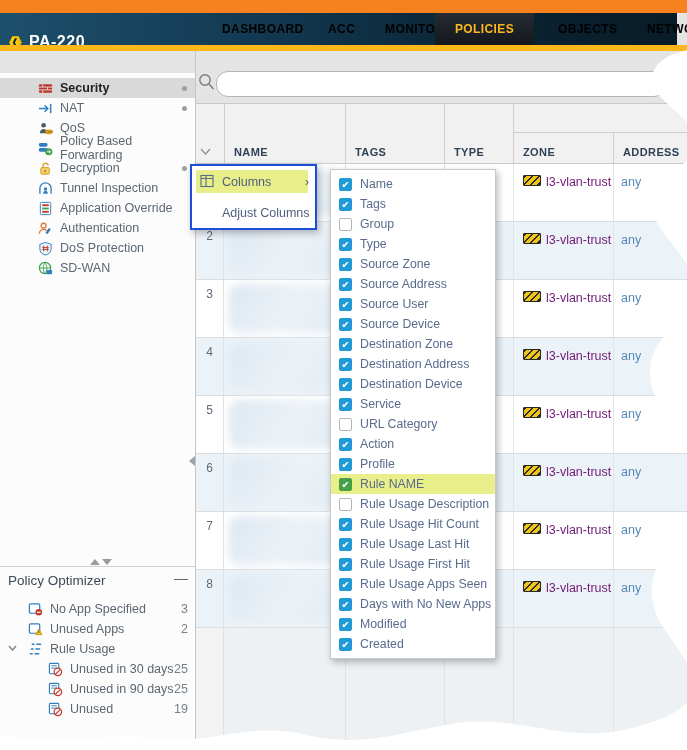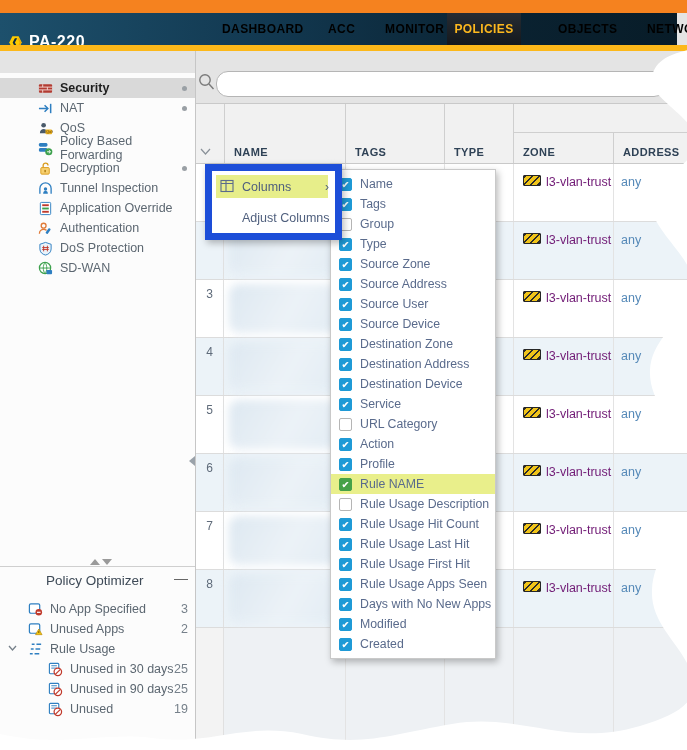--- a/index.html
+++ b/index.html
@@ -30,21 +30,21 @@
     margin-left:auto;margin-right:8px;}
   .status-dot.show{display:inline-block;}
 
   
   .po-divider{position:absolute;left:0;top:566px;width:195px;height:1px;background:#cfcfcf;}
   .po-grip{position:absolute;left:90px;top:559px;display:flex;gap:2px;}
   .tri-up{width:0;height:0;border-left:5px solid transparent;border-right:5px solid transparent;
     border-bottom:6px solid #9a9a9a;}
   .tri-down{width:0;height:0;border-left:5px solid transparent;border-right:5px solid transparent;
     border-top:6px solid #9a9a9a;}
-  .po-title{position:absolute;left:8px;top:573px;font-size:13.5px;color:#3e4a57;margin-left:38px;}
+  .po-title{position:absolute;left:8px;top:573px;font-size:13.5px;color:#3e4a57;}
   .po-min{position:absolute;left:174px;top:570px;font-size:14px;color:#666;cursor:pointer;}
   .po-list{position:absolute;left:0;top:599px;width:195px;}
   .po-item{height:20px;display:flex;align-items:center;position:relative;
     color:#5c6771;font-size:12.5px;cursor:pointer;}
   .po-item .side-icon{margin-left:28px;margin-right:7px;}
   .po-item.child .side-icon{margin-left:48px;}
   .po-count{margin-left:auto;margin-right:7px;color:#76808a;font-size:12.5px;}
   .po-chev{position:absolute;left:8px;top:6px;}
 
   
@@ -79,22 +79,22 @@
     background:repeating-linear-gradient(135deg,#2b2b2b 0 2px,#f0c419 2px 5px);}
   .cell-addr{position:absolute;left:425px;top:11px;color:#5589b8;font-size:12.5px;}
   .tbl-footer-area{position:absolute;left:196px;top:628px;width:491px;height:122px;background:#eef1f4;}
   .tbl-footer-area .numstrip{position:absolute;left:0;top:0;width:28px;height:100%;
     background:#f3f3f3;border-right:1px solid #e0e0e0;box-sizing:border-box;}
   .collapse-arrow{position:absolute;left:189px;top:456px;width:0;height:0;
     border-top:5px solid transparent;border-bottom:5px solid transparent;
     border-right:6px solid #9aa2aa;cursor:pointer;}
 
   
-  .menu1{position:absolute;left:205px;top:164px;width:123px;background:#fff;
-    border:7px solid #1d4ed8;box-shadow:2px 3px 7px rgba(0,0,0,.28);z-index:30;}
+  .menu1{position:absolute;left:190px;top:164px;width:123px;background:#fff;
+    border:2px solid #1d4ed8;box-shadow:2px 3px 7px rgba(0,0,0,.28);z-index:30;}
   .menu1-item{position:relative;height:31px;display:flex;align-items:center;cursor:pointer;
     color:#4f5f7d;font-size:12.5px;}
   .menu1-item .mi-icon{position:absolute;left:8px;top:8px;z-index:2;}
   .menu1-item .mi-label{position:absolute;left:30px;z-index:2;}
   .menu1-item .mi-arrow{position:absolute;right:6px;color:#4f5f7d;font-size:12px;z-index:2;}
   .marker{position:absolute;left:4px;top:4px;width:112px;height:23px;background:#e7ee8a;z-index:1;}
 
   .submenu{position:absolute;left:330px;top:169px;width:166px;background:#fff;
     border:1px solid #c9c9c9;box-shadow:2px 3px 7px rgba(0,0,0,.28);z-index:29;
     padding:4px 0;box-sizing:border-box;}
@@ -123,21 +123,21 @@
         <path d="M7 2h10l5 10-5 10H7L2 12Z" fill="#fecb00"></path>
         <path d="M11 5l-3.5 7 3.5 7h3.6l-3.5-7 3.5-7z" fill="#0e2b3d"></path>
         <path d="M15.2 5l3.5 7-3.5 7h2.4l3.5-7-3.5-7z" fill="#f5a800"></path>
       </svg>
       <span class="brand-text">PA-220</span>
     </div>
   </div>
   <div class="nav-tab" style="left:222px">DASHBOARD</div>
   <div class="nav-tab" style="left:328px">ACC</div>
   <div class="nav-tab" style="left:385px">MONITOR</div>
-  <div class="nav-tab active" style="left:447px;width:74px">POLICIES</div>
+  <div class="nav-tab active" style="left:435px;width:99px">POLICIES</div>
   <div class="nav-tab" style="left:558px">OBJECTS</div>
   <div class="nav-tab" style="left:647px">NETWORK</div>
   <div class="gold-strip"></div>
 
   <div class="sidebar-bg"></div>
   <div class="v-divider"></div>
 
   <div class="side-list">
     <div class="side-item selected">
       <svg class="side-icon" viewBox="0 0 16 16">

